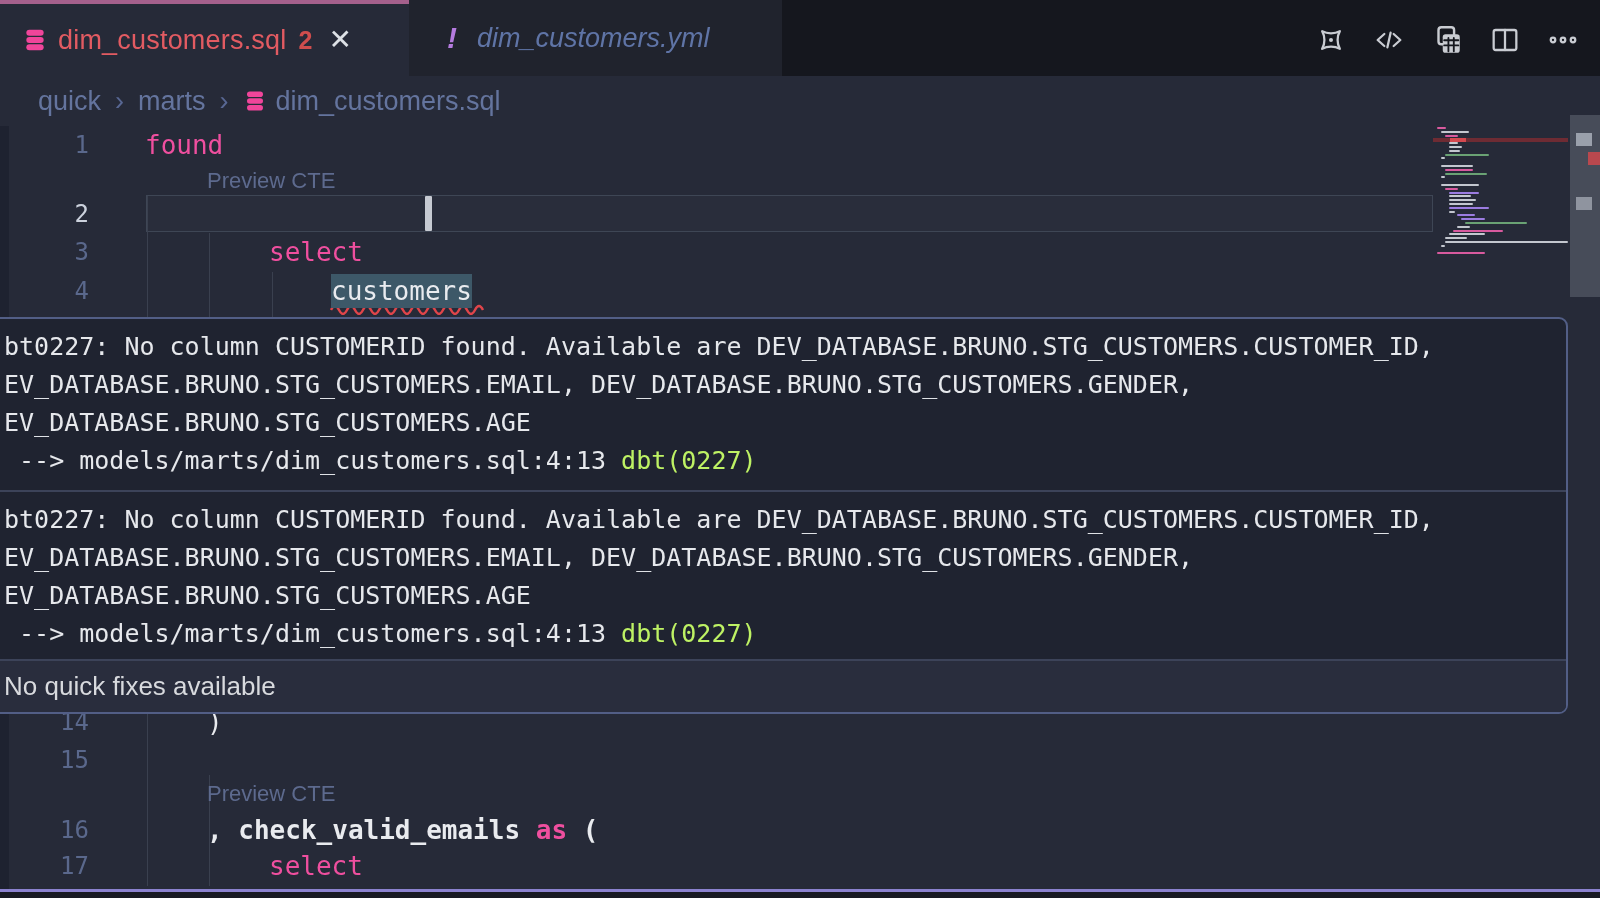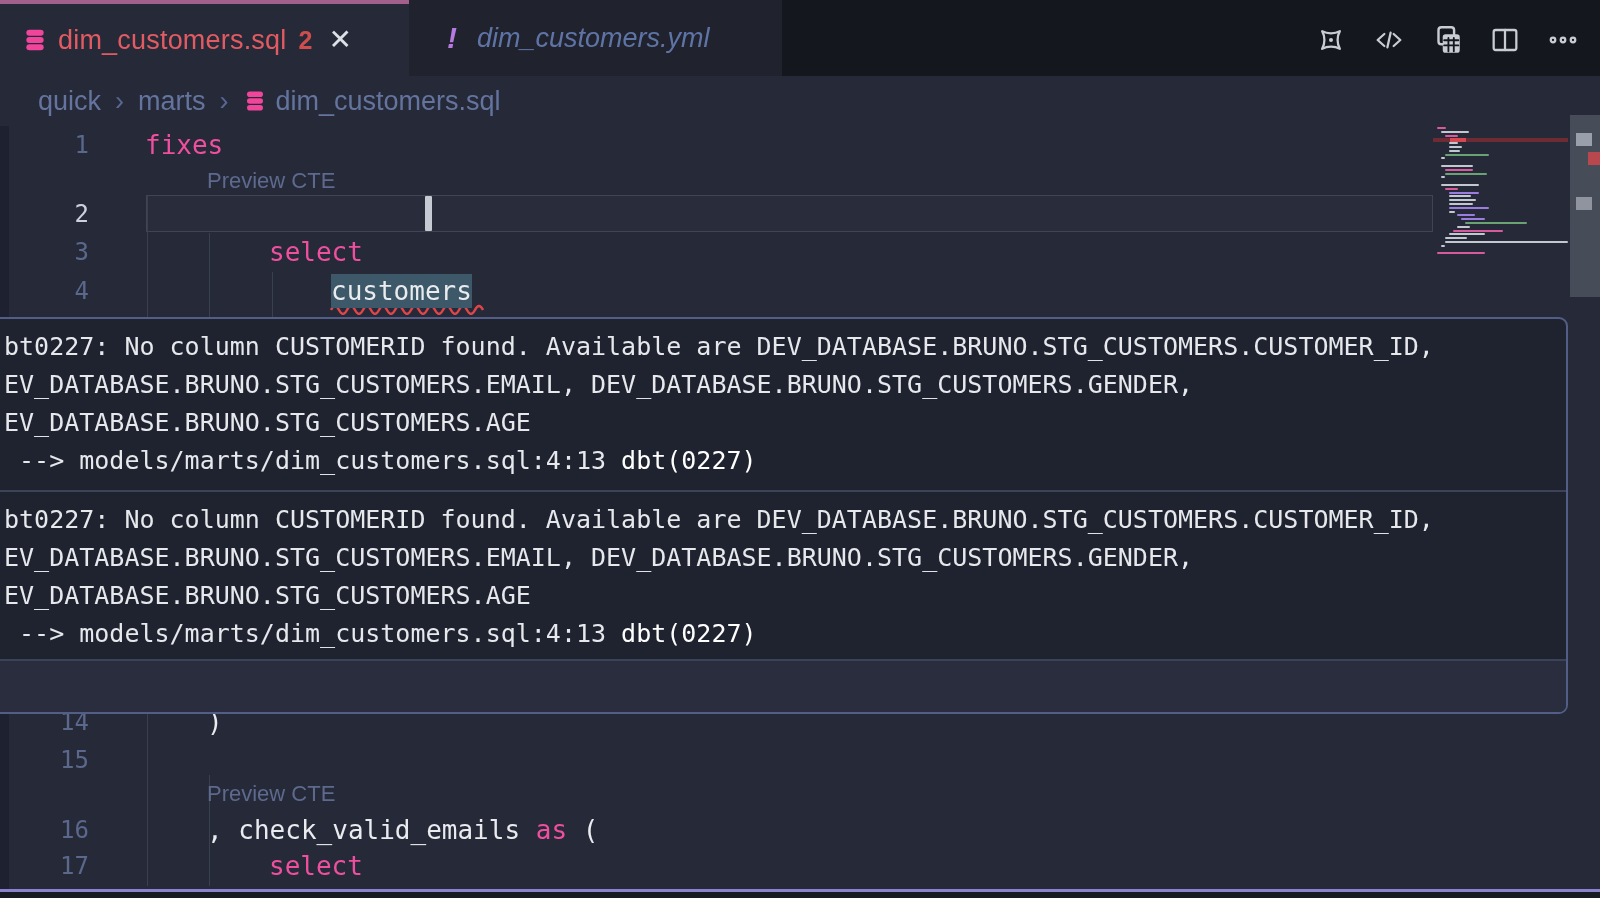--- a/index.html
+++ b/index.html
@@ -48,21 +48,21 @@
   .merr{position:absolute;left:0;width:135px;height:4px;background:#6e2b33;}
   .merr-hot{position:absolute;left:17px;width:16px;height:4px;background:#d44950;}
   .ruler{position:absolute;left:1570px;top:115px;width:30px;height:182px;background:#474c59;cursor:pointer;}
   .rmark{position:absolute;}
   
   .hover-popup{position:absolute;left:-18px;top:317px;width:1586px;height:397px;background:#1f2330;
                border:2px solid #525e86;border-radius:9px;box-sizing:border-box;overflow:hidden;z-index:5;}
   .pblock{padding:9px 6px 10px 20px;font-family:"DejaVu Sans Mono",monospace;font-size:25px;
           line-height:38px;color:#e6e8ec;white-space:pre;}
   .pdivider{border-top:2px solid #3c4359;}
-  .pcode{color:#ffffff;margin-top:44px;}
+  .pcode{color:#bef264;margin-top:44px;}
   .pstatus{position:absolute;bottom:0;left:0;width:100%;height:53px;background:#292d3d;
            border-top:2px solid #3c4359;display:flex;align-items:center;padding-left:20px;
            box-sizing:border-box;gap:46px;font-size:26px;}
   .plink{color:#4895f2;cursor:pointer;}
   .pnofix{color:#d8dade;}
   
   .bottomline{position:absolute;left:0;top:889px;width:1600px;height:3px;background:#8b82cf;z-index:6;}
   .bottomdark{position:absolute;left:0;top:892px;width:1600px;height:6px;background:#181a22;z-index:6;}
 </style>
 </head>
@@ -197,37 +197,38 @@
         <div class="mrow mc-w" style="top: 117.2px; left: 12px; width: 22px;"></div>
         <div class="mrow mc-w" style="top: 121px; left: 12px; width: 123px;"></div>
         <div class="mrow mc-w" style="top: 124.8px; left: 8px; width: 4px;"></div>
         <div class="mrow mc-k" style="top: 132.4px; left: 4px; width: 48px;"></div>
       </div>
     <div class="ruler" style="top:-11px;" id="ruler">
         <div class="rmark" style="left: 6px; top: 18px; width: 16px; height: 13px; background: rgb(154, 160, 171);"></div>
         <div class="rmark" style="left: 18px; top: 37px; width: 12px; height: 13px; background: rgb(185, 72, 78);"></div>
         <div class="rmark" style="left: 6px; top: 82px; width: 16px; height: 13px; background: rgb(143, 148, 159);"></div>
       </div>
-  <div class="crow" style="top: 0px;"><span class="lnum">1</span><span class="ccontent" style="left: 145px;"><span class="seg-kw">fixes</span></span></div>
+  <div class="crow" style="top: 0px;"><span class="lnum">1</span><span class="ccontent" style="left: 145px;"><span class="seg-kw">found</span></span></div>
       <div class="codelens" style="left: 207px; top: 42px;">Preview CTE</div>
       <div class="crow" style="top: 69px;"><span class="lnum act">2</span><span class="cursorbar" style="left: 425px; top: 1px;"></span></div>
       <div class="crow" style="top: 107px;"><span class="lnum">3</span><span class="ccontent" style="left: 269px;"><span class="seg-kw">select</span></span></div>
       <div class="crow" style="top: 146px;"><span class="lnum">4</span><span class="ccontent" style="left: 331px;"><span class="seg-plain occ">customers</span></span></div>
       <div class="crow" style="top: 577px;"><span class="lnum">14</span><span class="ccontent" style="left: 207px;"><span class="seg-plain">)</span></span></div>
       <div class="crow" style="top: 615px; padding-left: 7px;"><span class="lnum">15</span><span class="ccontent" style="left: 207px;"></span></div>
       <div class="codelens" style="left: 207px; top: 655px;">Preview CTE</div>
-      <div class="crow" style="top: 685px;"><span class="lnum">16</span><span class="ccontent" style="left: 207px;"><span class="seg-plain">, check_valid_emails </span><span class="seg-kw">as</span><span class="seg-plain"> (</span></span></div>
+      <div class="crow" style="top: 685px;"><span class="lnum">16</span><span class="ccontent" style="left: 207px; font-weight: bold;"><span class="seg-plain">, check_valid_emails </span><span class="seg-kw">as</span><span class="seg-plain"> (</span></span></div>
       <div class="crow" style="top: 721px;"><span class="lnum">17</span><span class="ccontent" style="left: 269px;"><span class="seg-kw">select</span></span></div>
     </div>
 
   <div class="hover-popup">
     <div id="popup-content">
         <div class="pblock"><div>bt0227: No column CUSTOMERID found. Available are DEV_DATABASE.BRUNO.STG_CUSTOMERS.CUSTOMER_ID,</div><div>EV_DATABASE.BRUNO.STG_CUSTOMERS.EMAIL, DEV_DATABASE.BRUNO.STG_CUSTOMERS.GENDER,</div><div>EV_DATABASE.BRUNO.STG_CUSTOMERS.AGE</div><div><span> --&gt; models/marts/dim_customers.sql:4:13</span><span class="pcode"> dbt(0227)</span></div></div>
         <div class="pdivider"></div>
         <div class="pblock"><div>bt0227: No column CUSTOMERID found. Available are DEV_DATABASE.BRUNO.STG_CUSTOMERS.CUSTOMER_ID,</div><div>EV_DATABASE.BRUNO.STG_CUSTOMERS.EMAIL, DEV_DATABASE.BRUNO.STG_CUSTOMERS.GENDER,</div><div>EV_DATABASE.BRUNO.STG_CUSTOMERS.AGE</div><div><span> --&gt; models/marts/dim_customers.sql:4:13</span><span class="pcode"> dbt(0227)</span></div></div>
       </div>
     <div class="pstatus">
+      <span class="pnofix">No quick fixes available</span>
     </div>
   </div>
 
   <div class="bottomline"></div>
   <div class="bottomdark"></div>
 </div>
 
 </body></html>

